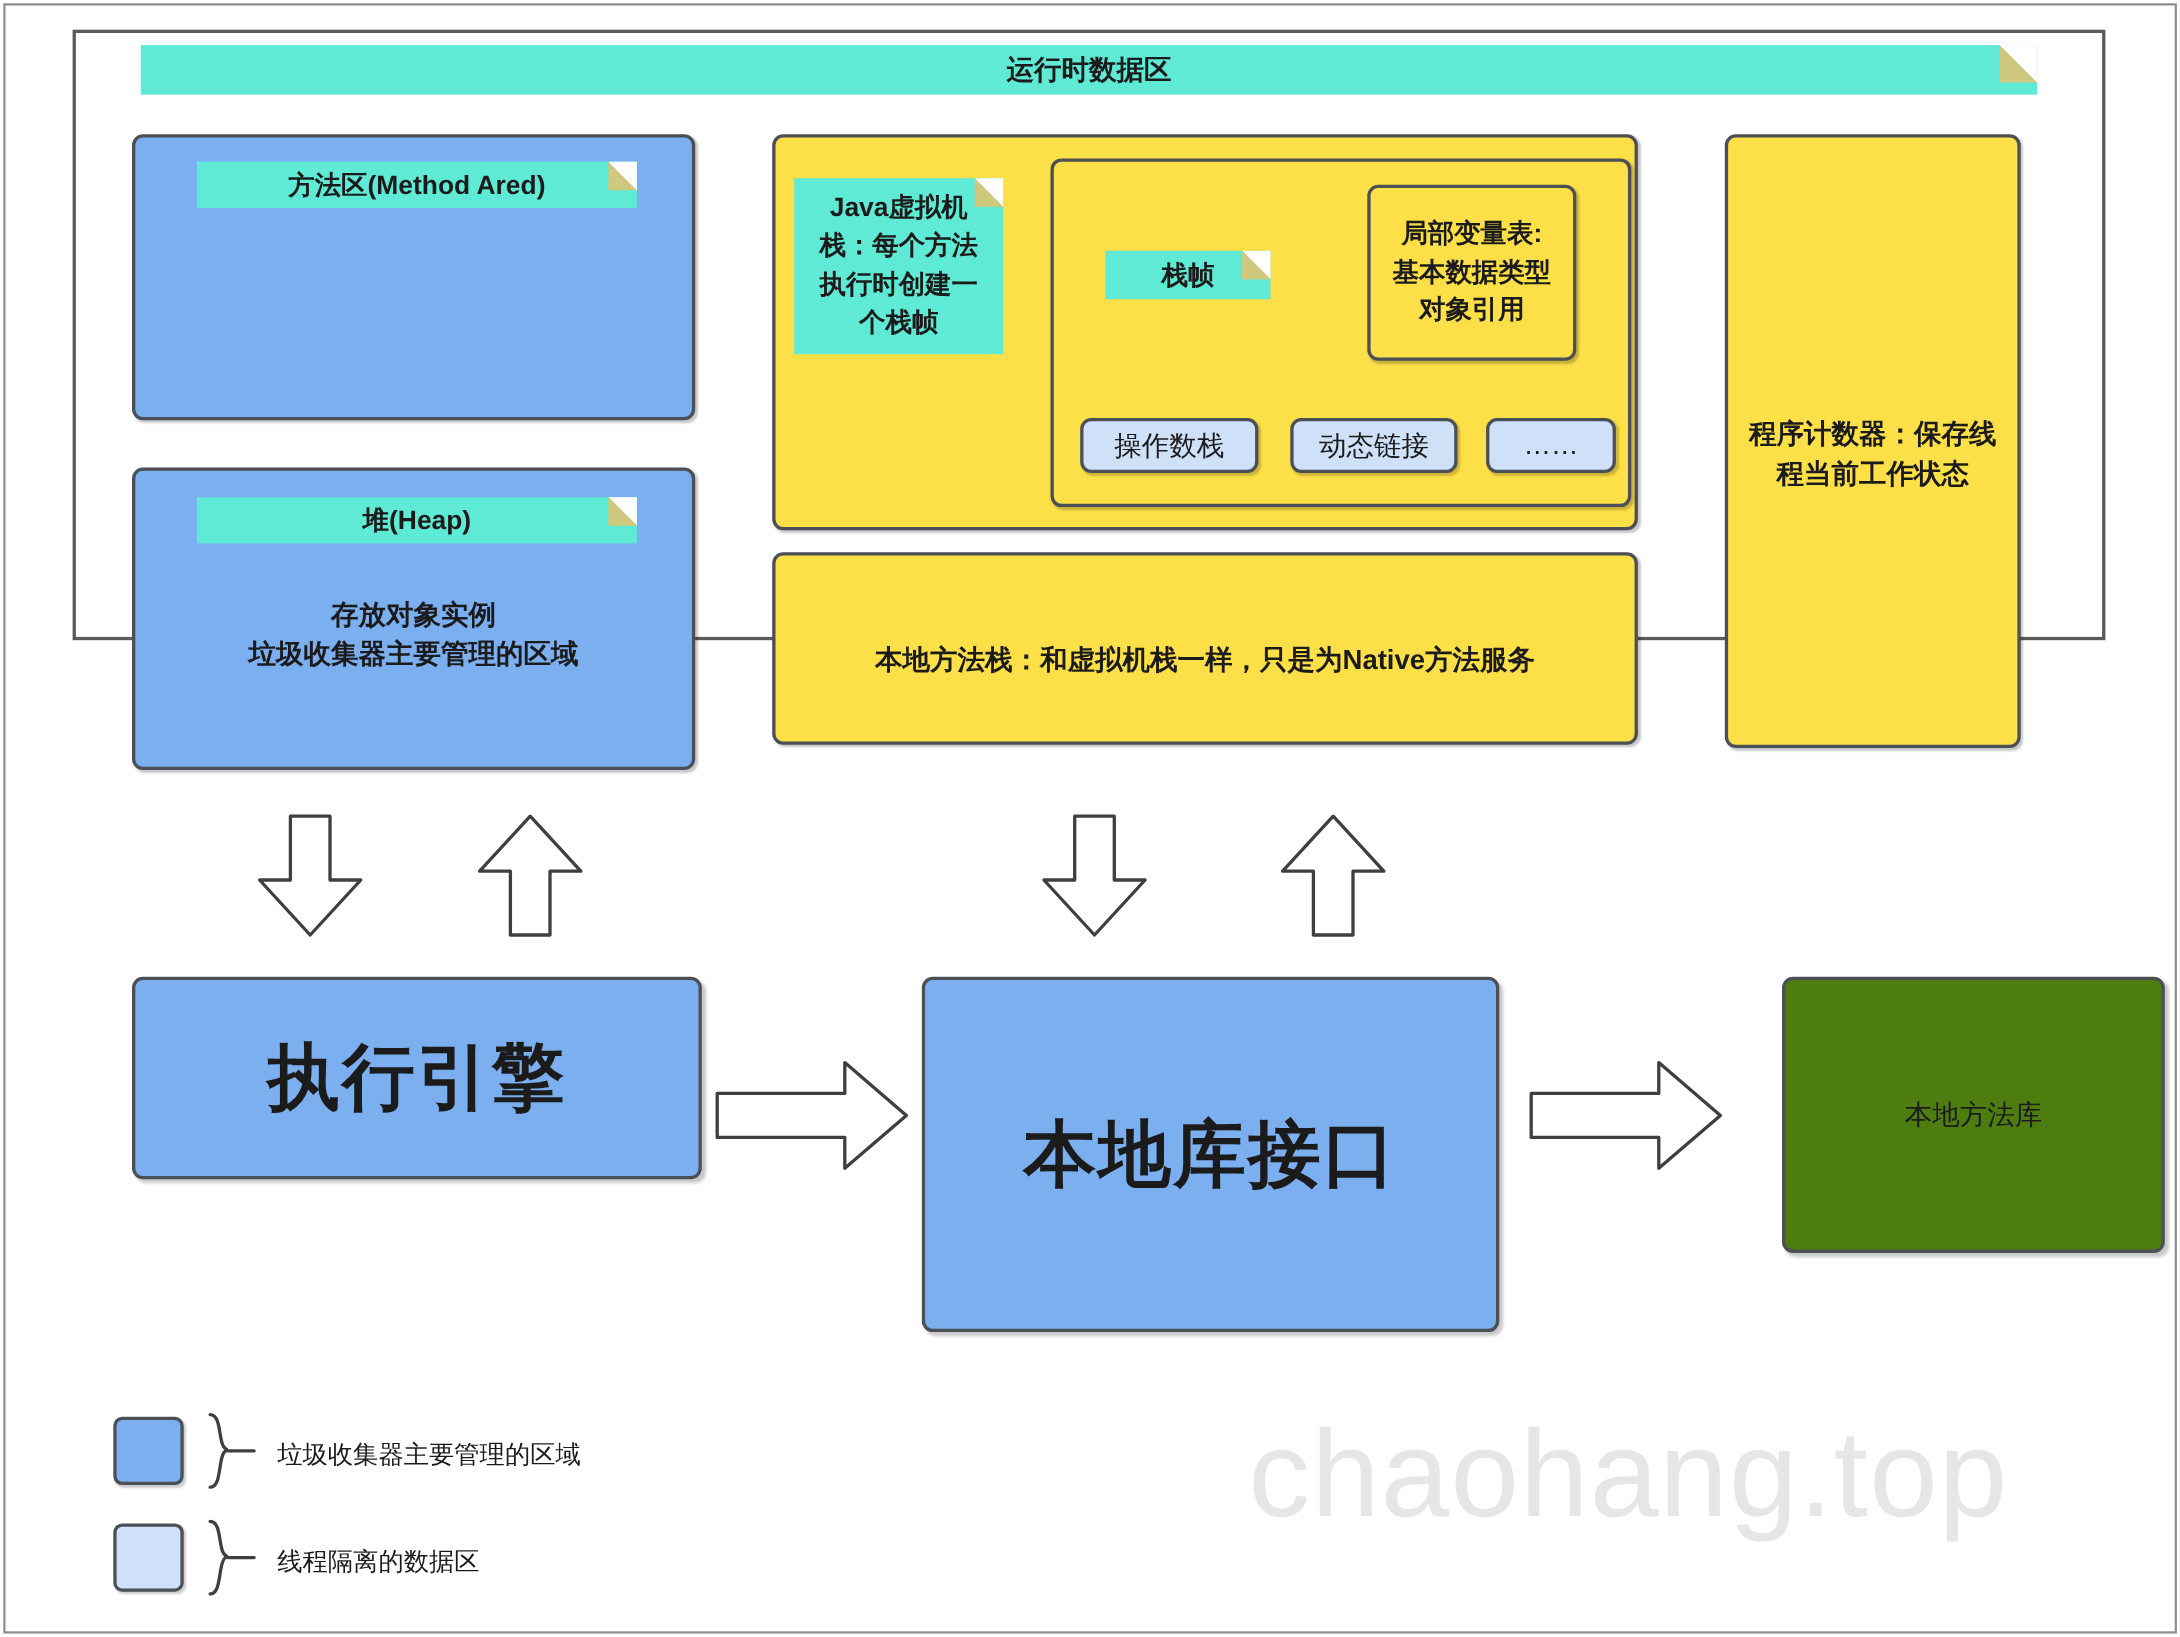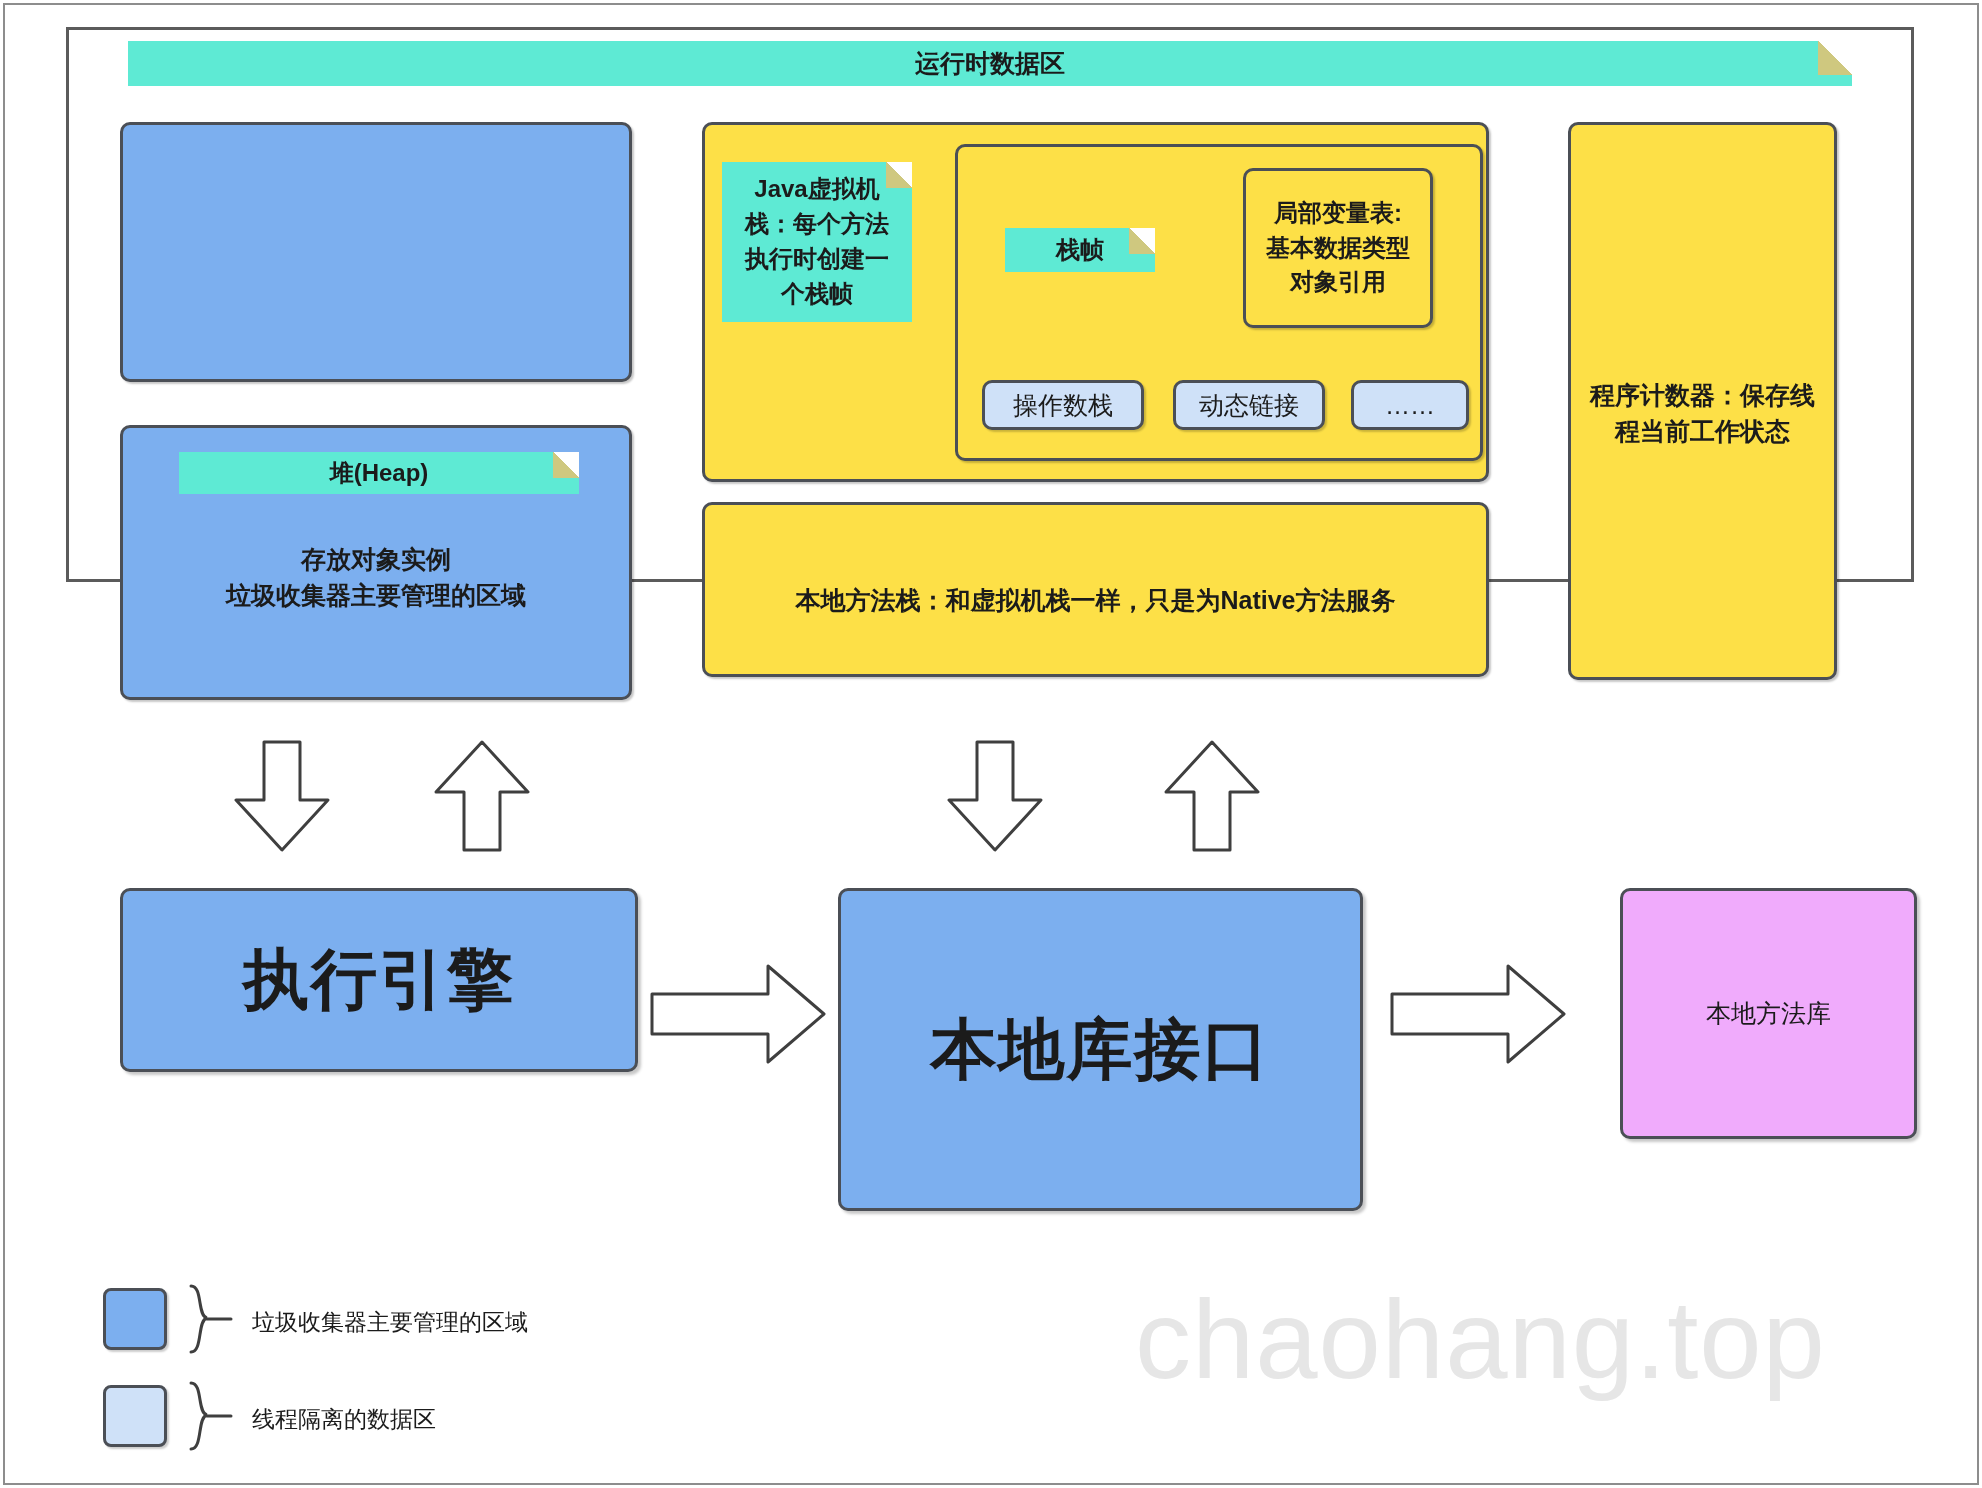--- a/index.html
+++ b/index.html
@@ -95,20 +95,24 @@
 <div class="abs" id="page-frame"></div>
 
 <div class="abs" id="runtime-area"></div>
 
 <div class="note" style="left:128px;top:41px;width:1724px;height:45px;font-size:25px;">
   <span>运行时数据区</span>
   <span class="note-fold-shape"></span>
 </div>
 
 <div class="box blue" style="left:120px;top:122px;width:512px;height:260px;">
+  <div class="note" style="left:56px;top:22px;width:400px;height:42px;font-size:24px;">
+    <span>方法区(Method Ared)</span>
+    <span class="note-fold-shape sm"></span>
+  </div>
 </div>
 
 <div class="box blue" style="left:120px;top:425px;width:512px;height:275px;">
   <div class="note" style="left:56px;top:24px;width:400px;height:42px;font-size:24px;">
     <span>堆(Heap)</span>
     <span class="note-fold-shape sm"></span>
   </div>
   <div class="body-text" style="top:113px;font-size:25px;">存放对象实例
 垃圾收集器主要管理的区域</div>
 </div>
@@ -166,21 +170,21 @@
 </svg>
 
 <div class="bigbox blue" style="left:120px;top:888px;width:518px;height:184px;">
   <span class="lbl">执行引擎</span>
 </div>
 
 <div class="bigbox blue" style="left:838px;top:888px;width:525px;height:323px;">
   <span class="lbl">本地库接口</span>
 </div>
 
-<div class="bigbox white" style="left:1620px;top:888px;width:297px;height:251px;background:#f0abfc;text-align:center;">
+<div class="bigbox white" style="left:1620px;top:888px;width:348px;height:251px;background:#4d7c0f;text-align:center;">
   <span class="lbl">本地方法库</span>
 </div>
 
 <svg class="arrow" style="left:650px;top:962px;" width="176" height="104" viewBox="0 0 176 104">
   <path d="M2 32 L118 32 L118 4 L174 52 L118 100 L118 72 L2 72 Z" fill="#ffffff" stroke="#3f3f3f" stroke-width="3" stroke-linejoin="round"></path>
 </svg>
 <svg class="arrow" style="left:1390px;top:962px;" width="176" height="104" viewBox="0 0 176 104">
   <path d="M2 32 L118 32 L118 4 L174 52 L118 100 L118 72 L2 72 Z" fill="#ffffff" stroke="#3f3f3f" stroke-width="3" stroke-linejoin="round"></path>
 </svg>
 

